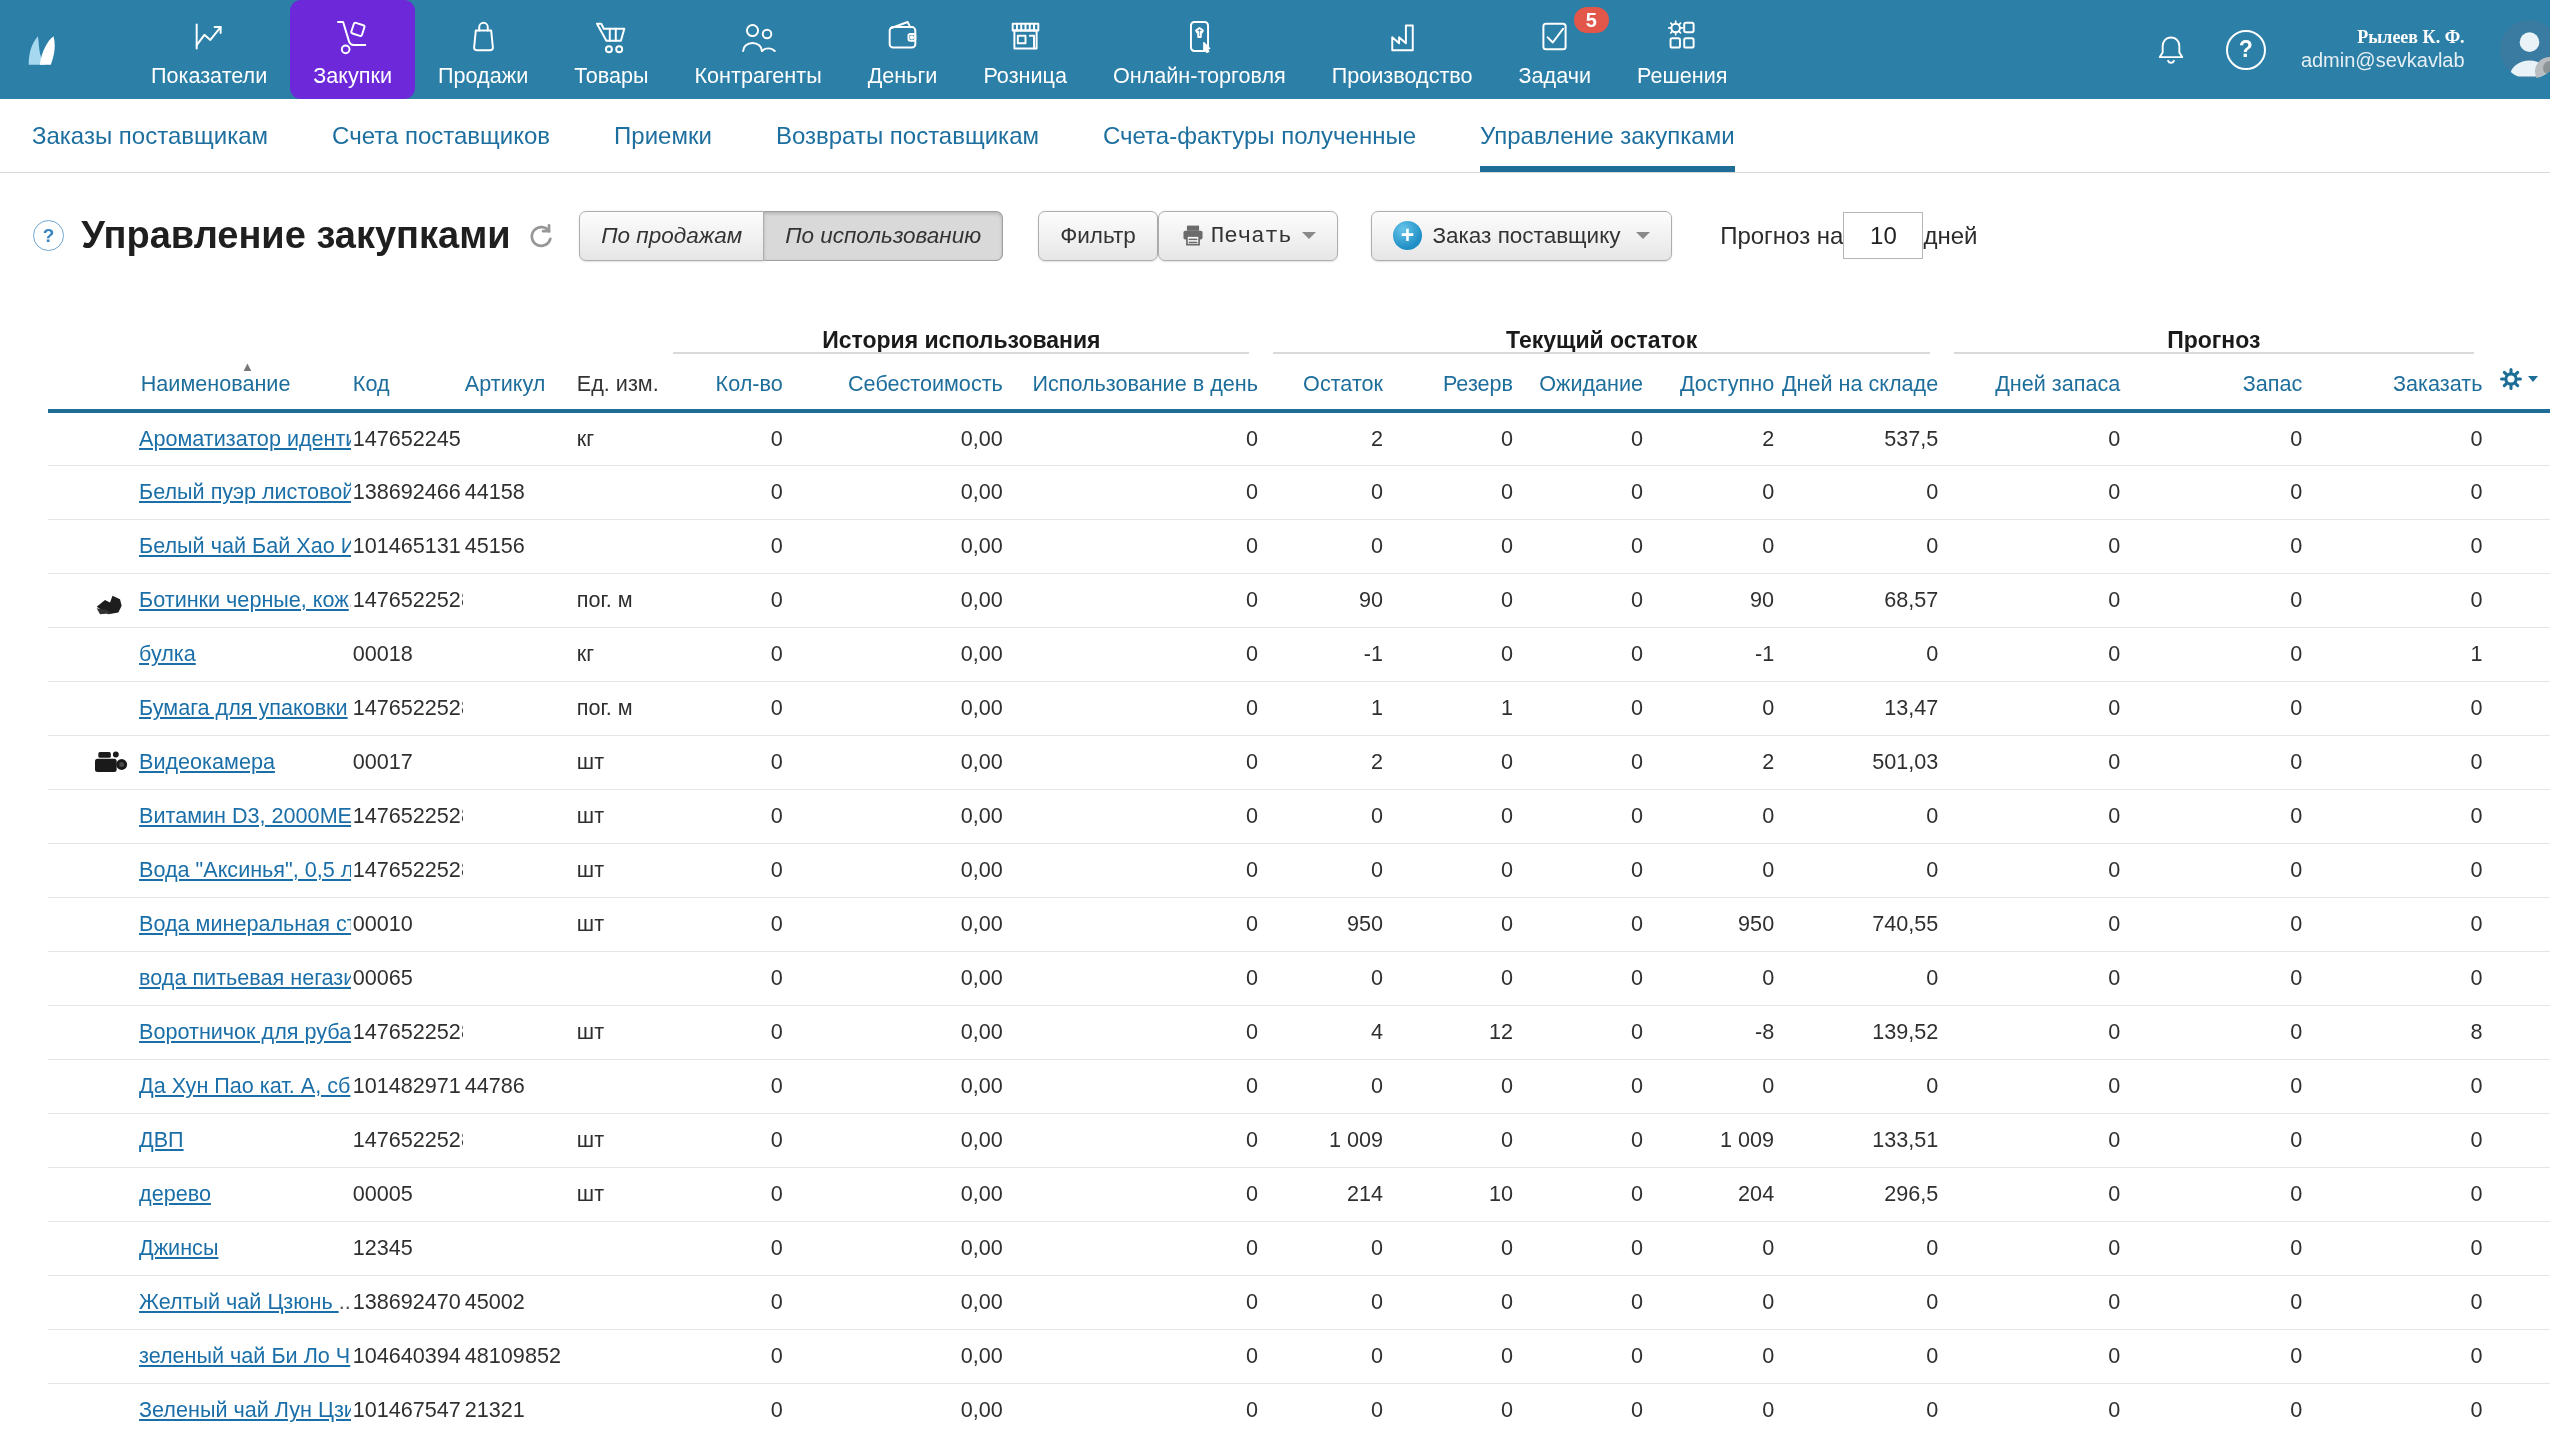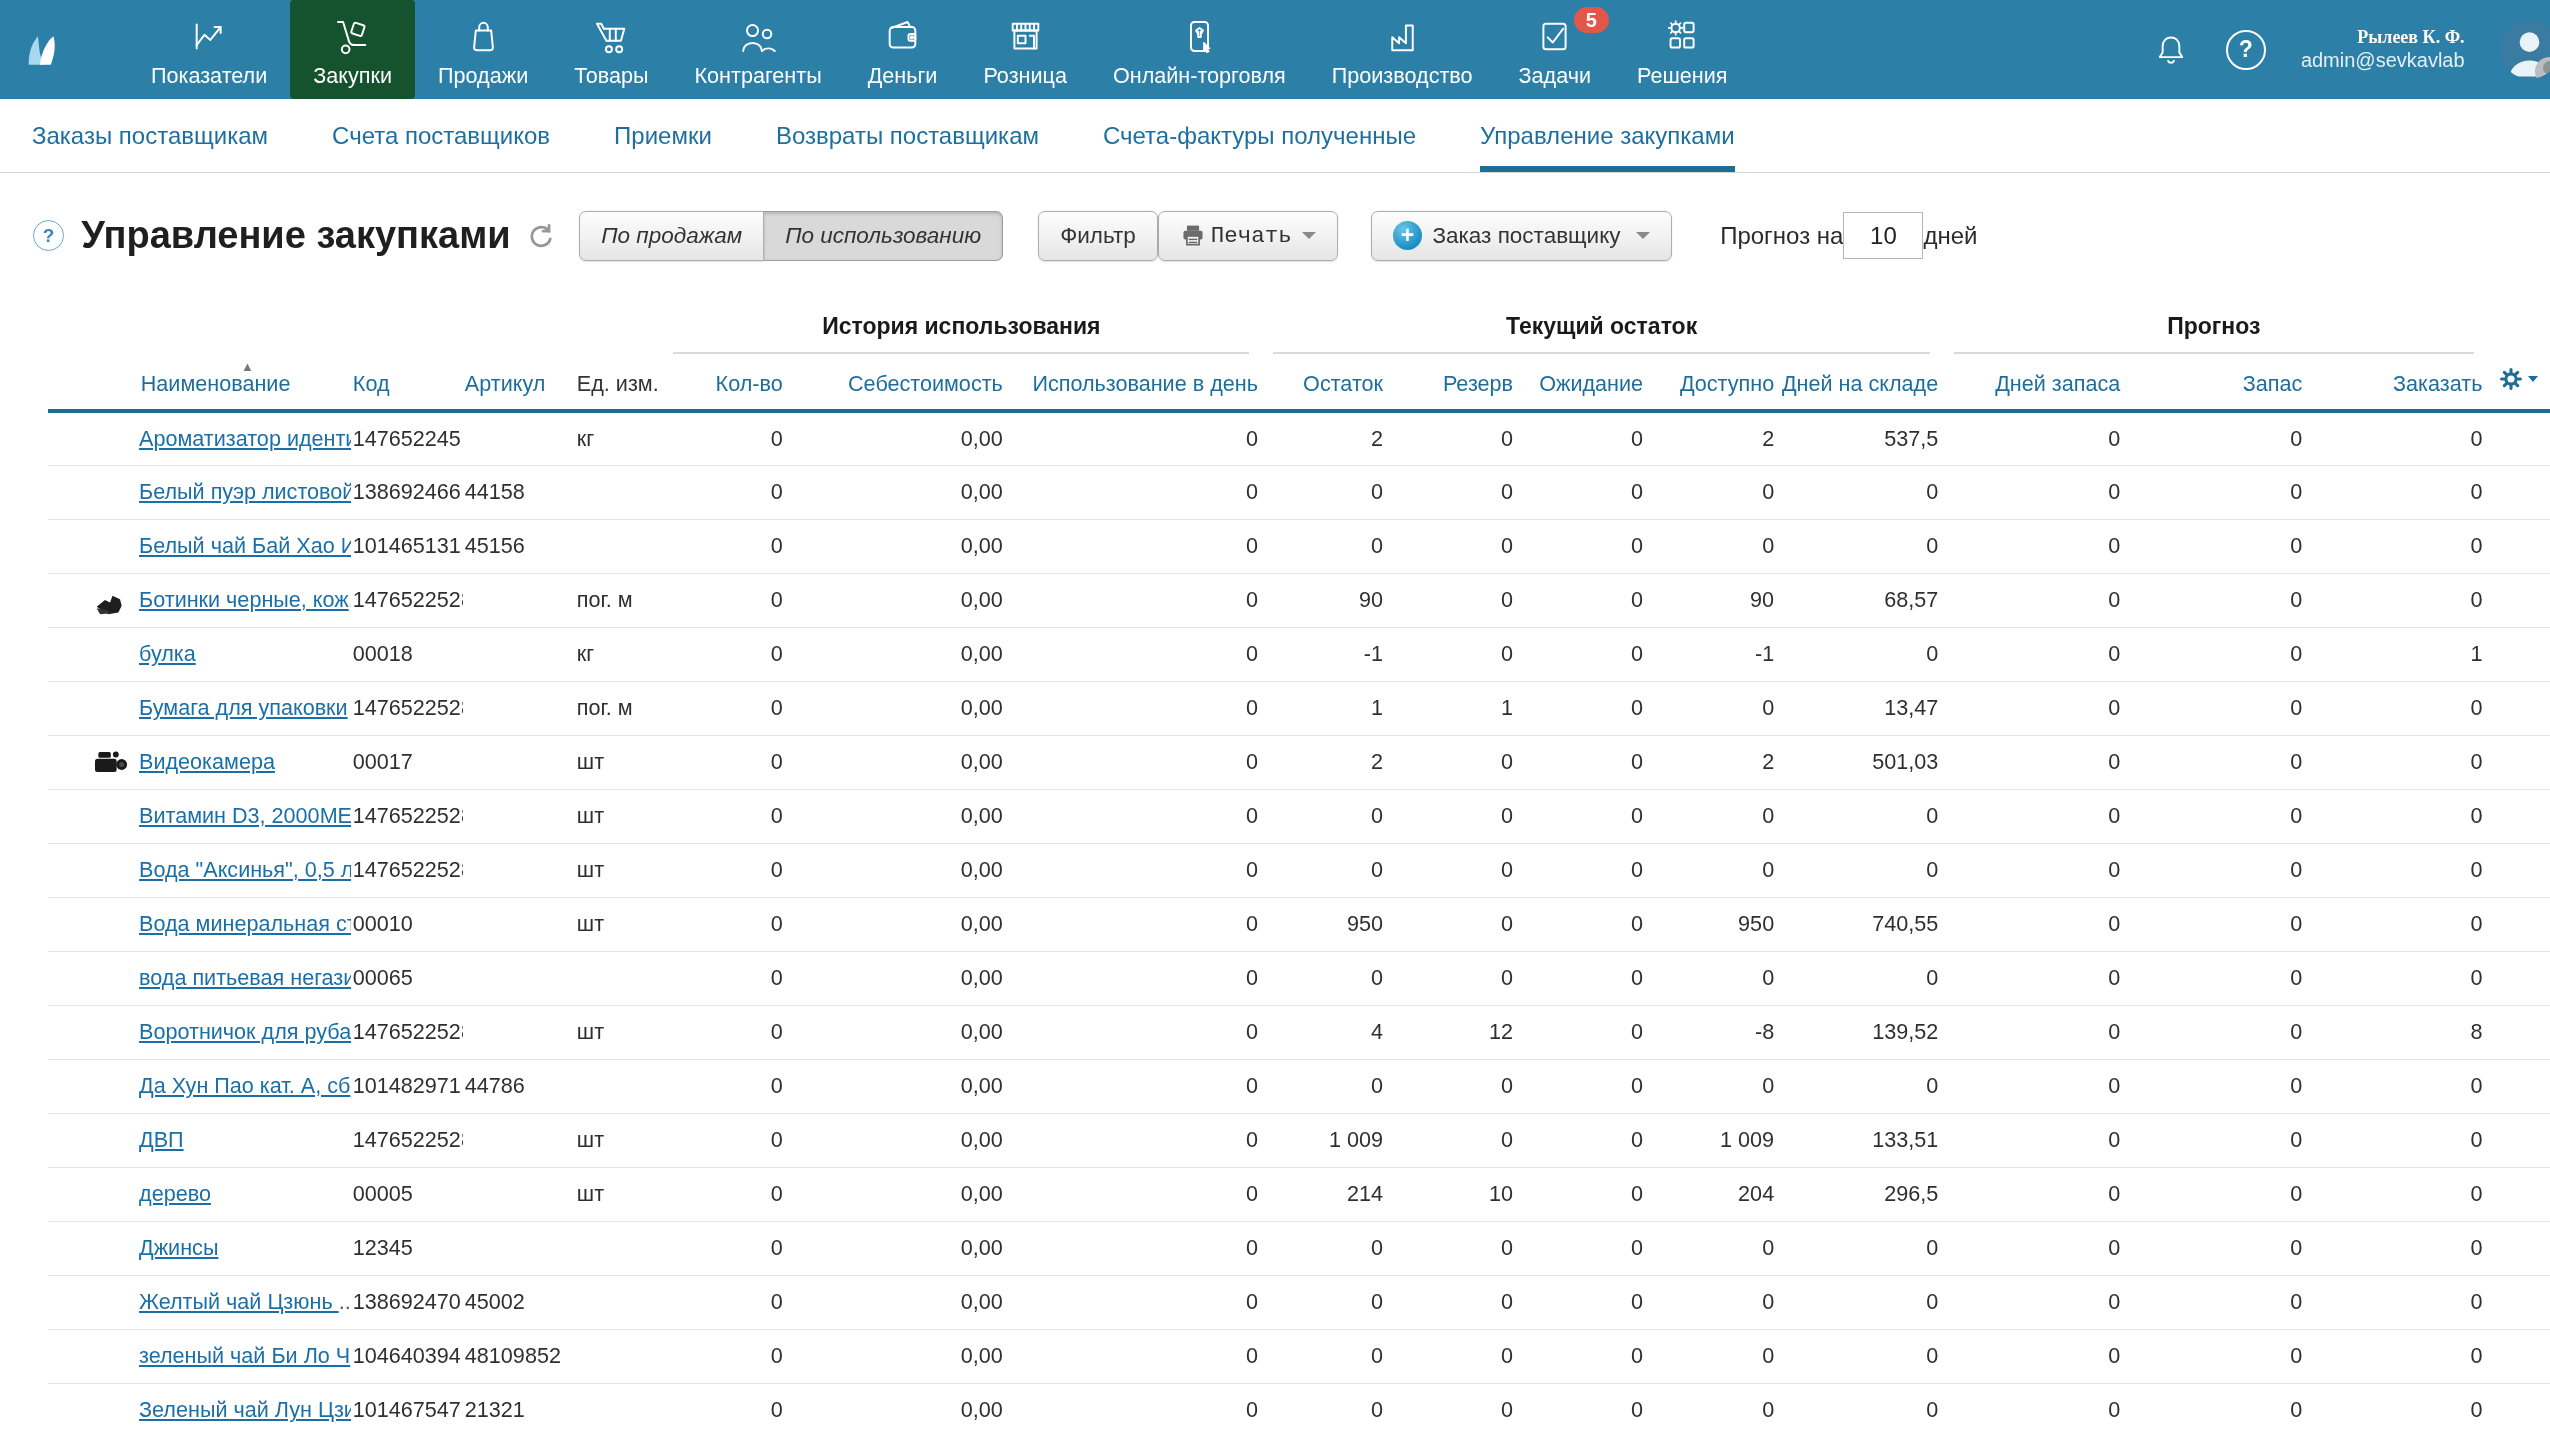--- a/index.html
+++ b/index.html
@@ -6,21 +6,21 @@
   * { margin:0; padding:0; box-sizing:border-box; }
   html,body { background:#fff; }
   body { font-family:"Liberation Sans", sans-serif; }
   .app { position:relative; width:2550px; height:1454px; overflow:hidden; background:#fff; }
 
   
   .topnav { height:99px; background:#2c7fa7; display:flex; align-items:stretch; color:#fff; }
   .logo { width:61px; display:flex; align-items:center; justify-content:center; margin-left:12px; }
   .nav-items { display:flex; margin-left:55px; }
   .nav-item { display:flex; flex-direction:column; align-items:center; justify-content:flex-end; padding:8.6px 23px 10.4px; cursor:pointer; position:relative; }
-  .nav-item.active { background:#14532d; border-radius:4px; }
+  .nav-item.active { background:#6d28d9; border-radius:11px; }
   .nav-item .nicon { width:41px; height:41px; margin-bottom:5.2px; }
   .nav-label { font-size:21.6px; color:#fff; white-space:nowrap; }
   .nicon { stroke:#fff; stroke-width:2.3; fill:none; stroke-linecap:round; stroke-linejoin:round; }
   .badge { position:absolute; top:7px; right:5.2px; min-width:35px; height:26px; padding:0 8.6px; background:#e25749; border-radius:14px; color:#fff; font-size:20px; font-weight:bold; display:flex; align-items:center; justify-content:center; }
   .nav-right { margin-left:auto; display:flex; align-items:center; gap:35px; padding-right:0; }
   .bell-btn svg, .help-btn { display:block; }
   .help-btn { width:40px; height:40px; border:2.6px solid #fff; border-radius:50%; display:flex; align-items:center; justify-content:center; font-size:23px; font-weight:bold; color:#fff; }
   .user-block { text-align:right; line-height:1.25; }
   .user-name { font-size:18px; font-weight:bold;font-family:Liberation Serif, serif; }
   .user-email { font-size:20px; opacity:.88; }
@@ -47,21 +47,21 @@
   .btn-print { gap:5px;font-family:Liberation Mono, monospace; }
   .btn-order { margin-left:33px; gap:10.4px; }
   .caret { width:0; height:0; border-left:7px solid transparent; border-right:7px solid transparent; border-top:7.8px solid #8a8a8a; margin-left:5.2px; }
   .plus-ball { width:29px; height:29px; border-radius:50%; background:radial-gradient(circle at 35% 28%, #66c4ea, #1f8ec4 70%); color:#fff; font-size:23px; font-weight:bold; display:flex; align-items:center; justify-content:center; line-height:1; }
   .forecast { display:flex; align-items:center; margin-left:48px; font-size:24px; color:#2b2b2b; }
   .forecast input { width:80px; height:47px; border:1.7px solid #b5b5b5; font-size:24px; text-align:center; color:#222; font-family:inherit; }
 
   
   .table-wrap { margin:36px 0 0 48px; }
   table { border-collapse:collapse; table-layout:fixed; width:2503px; }
-  thead .group-row th { height:55px; vertical-align:bottom; padding-bottom:14px; font-size:23px; font-weight:bold; color:#1a1a1a; position:relative; }
+  thead .group-row th { height:55px; vertical-align:bottom; font-size:23px; font-weight:bold; color:#1a1a1a; position:relative; }
   thead .group-row th.group::after { content:''; position:absolute; left:12px; right:12px; bottom:0; height:1.7px; background:#d9d9d9; }
   thead .cols-row th { height:57px; vertical-align:bottom; padding-bottom:12px; font-size:21.6px; font-weight:normal; color:#1e6e9c; border-bottom:4.3px solid #1d6d97; position:relative; white-space:nowrap; }
   thead .cols-row th.dark { color:#333; }
   th.c-left, td.c-left { text-align:left; padding-left:1.7px; }
   th.c-num, td.c-num { text-align:right; padding-right:3.5px; }
   .sort { position:absolute; top:5.2px; left:102px; font-size:13px; color:#777; }
   .gear-wrap { display:inline-flex; align-items:center; gap:3.5px; }
   .caret.small { border-left-width:5.2px; border-right-width:5.2px; border-top-width:6px; border-top-color:#1d6d97; margin-left:1.7px; }
   tbody tr { height:54px; }
   tbody tr + tr { border-top:1.7px solid #e5e5e5; }

